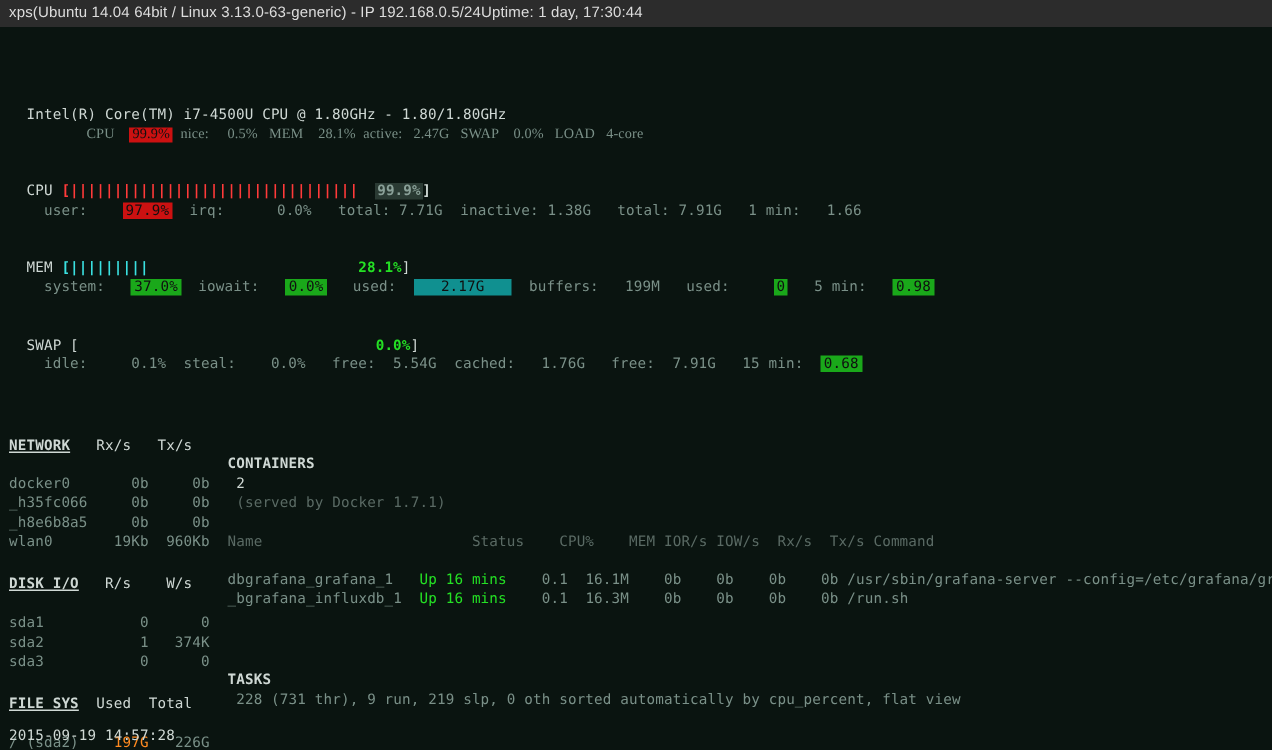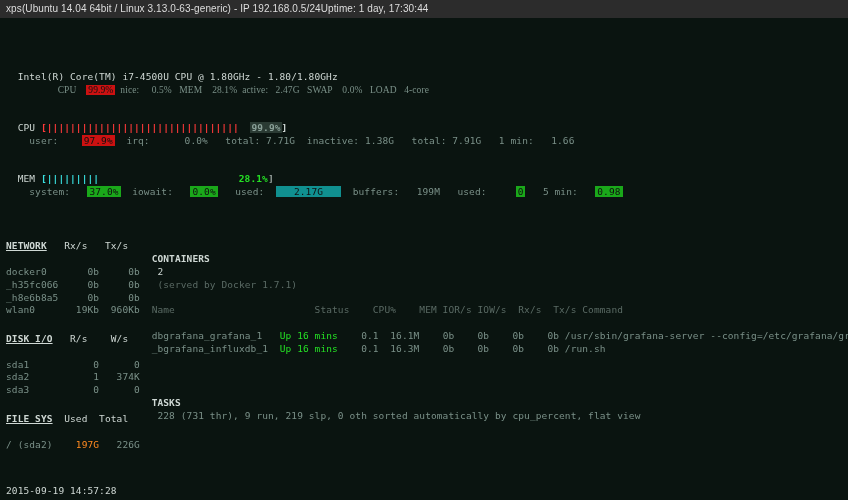--- a/index.html
+++ b/index.html
@@ -41,20 +41,24 @@
   <span style="margin-left:40px;font-family:Liberation Serif, serif;">CPU    <span class="bgred">99.9%</span>  nice:     0.5%   MEM    28.1%  active:   2.47G   SWAP    0.0%   LOAD   4-core</span>
 </div>
 <div>
   <span class="white">CPU </span><span class="red bold">[|||||||||||||||||||||||||||||||||</span><span class="white bold">  <span class="bgdim">99.9%</span>]</span>
   <span>  user:    <span class="bgred">97.9%</span>  irq:      0.0%   total: 7.71G  inactive: 1.38G   total: 7.91G   1 min:   1.66</span>
 </div>
 <div>
   <span class="white">MEM </span><span class="cyan bold">[|||||||||</span><span class="white">                        <span class="green bold">28.1%</span>]</span>
   <span>  system:   <span class="bggreen">37.0%</span>  iowait:   <span class="bggreen">0.0%</span>   used:  <span class="bgcyan">2.17G</span>  buffers:   199M   used:     <span class="bggreen">0</span>   5 min:   <span class="bggreen">0.98</span></span>
 </div>
+<div>
+  <span class="white">SWAP</span><span class="white"> [</span><span class="white">                                  <span class="green bold">0.0%</span>]</span>
+  <span>  idle:     0.1%  steal:    0.0%   free:  5.54G  cached:   1.76G   free:  7.91G   15 min:  <span class="bggreen">0.68</span></span>
+</div>
 
 <div class="row block">
 
 
 <div class="col" style="width:128px;">
 <div><span class="section-h white">NETWORK</span><span class="white">   Rx/s   Tx/s</span></div>
 <div id="netrows"><div>docker0       0b     0b</div><div>_h35fc066     0b     0b</div><div>_h8e6b8a5     0b     0b</div><div>wlan0       19Kb  960Kb</div></div>
 <div class="block"><span class="section-h white">DISK I/O</span><span class="white">   R/s    W/s</span></div>
 <div id="diskrows"><div>sda1           0      0</div><div>sda2           1   374K</div><div>sda3           0      0</div></div>
 <div class="block"><span class="section-h white">FILE SYS</span><span class="white">  Used  Total</span></div>

